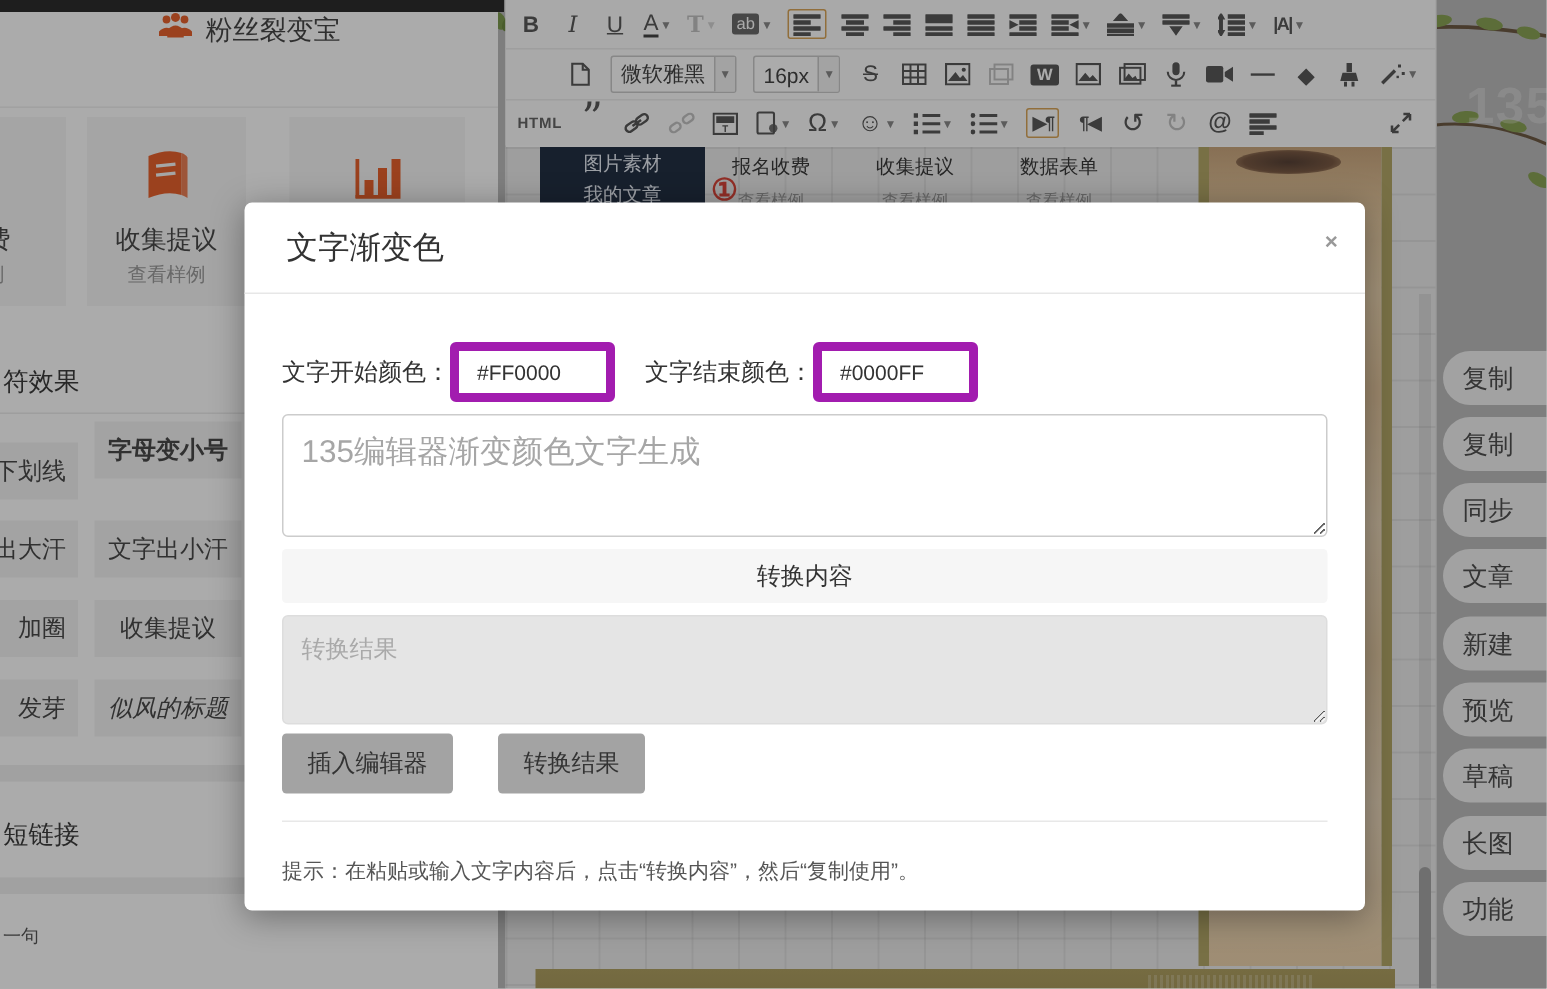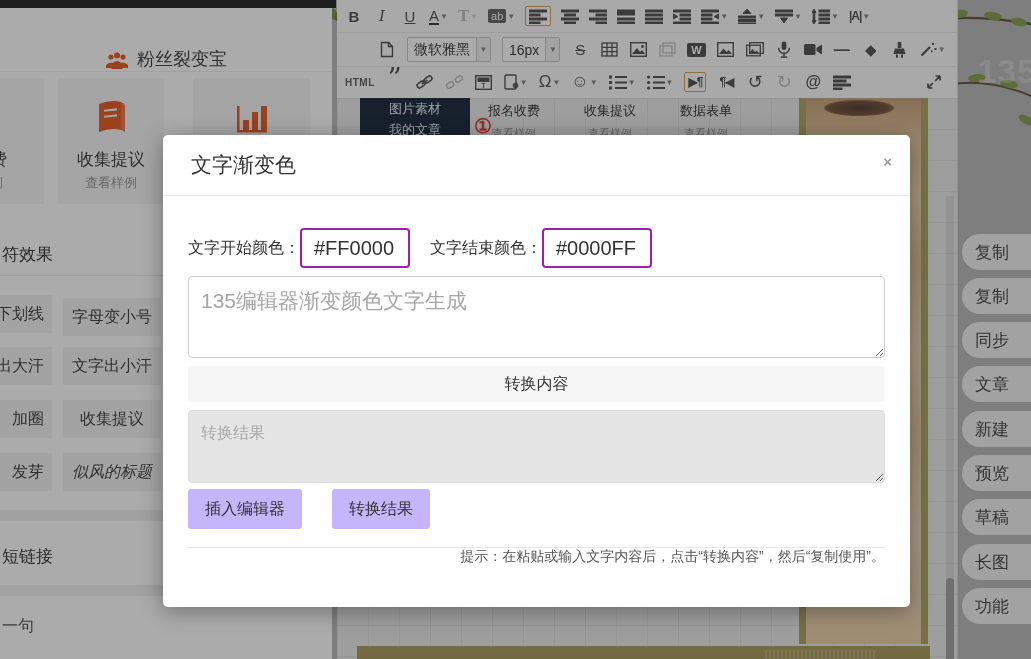--- a/index.html
+++ b/index.html
@@ -11,35 +11,35 @@
   .watermark { position:absolute; right:-6px; top:52px; font-size:34px; font-weight:bold;
                color:rgba(255,255,255,.28); z-index:1; letter-spacing:1px; }
   .leaf-small { position:absolute; left:328px; top:6px; z-index:3; }
 
   
   .topstrip { position:absolute; left:0; top:0; width:336px; height:8px; background:#2e2e2e; z-index:4; }
 
   
   .sidebar { position:absolute; left:0; top:8px; width:332px; height:651px; background:#fff; z-index:5; overflow:hidden; }
   .sb-header { position:absolute; left:0; top:0; width:100%; height:64px; border-bottom:1px solid #f0f0f0;
-               display:flex; align-items:flex-end; justify-content:center; gap:8px; }
+               display:flex; align-items:flex-start; justify-content:center; gap:8px; }
   .sb-title { font-size:18px; color:#474747; }
   .cards { position:absolute; left:0; top:70px; width:100%; height:128px; }
   .card { position:absolute; top:0; height:126px; background:#f6f6f6; overflow:hidden; }
   .card .cicon { position:absolute; top:20px; left:0; width:100%; display:flex; justify-content:center; }
   .card .clabel { position:absolute; top:70px; width:100%; text-align:center; font-size:17px; color:#4a4a4a; }
   .card .csub   { position:absolute; top:96px; width:100%; text-align:center; font-size:13px; color:#9b9b9b; }
   .sb-section { position:absolute; left:0; width:100%; font-size:17px; color:#3d3d3d; padding-left:2px; }
   .sb-divider { position:absolute; left:0; width:312px; border-top:1px solid #ececec; }
   .fx-btn { position:absolute; height:38px; background:#f4f4f4; font-size:16px; color:#4a4a4a;
             display:flex; align-items:center; }
   .fx-left { left:-56px; width:108px; justify-content:flex-end; padding-right:8px; }
   .fx-right { left:63px; width:98px; justify-content:center; }
   .sb-band { position:absolute; left:0; width:100%; height:11px; background:#f0f0f0; }
-  .sb-item { position:absolute; left:0; font-size:16px; color:#555; padding-left:2px; }
+  .sb-item { position:absolute; left:0; font-size:12px; color:#555; padding-left:2px; }
 
   
   .editor { position:absolute; left:337px; top:0; width:621px; height:659px; background:#fff; z-index:5;
             border-right:1px solid #d8d8d8; }
   .toolbar { position:absolute; left:0; top:0; width:100%; background:#fdfdfd; }
   .tb-row { display:flex; align-items:center; padding:0 8px; border-bottom:1px solid #ececec; }
   .tb-row1 { height:33px; gap:10px; }
   .tb-row2 { height:34px; gap:11px;padding-left:41px; }
   .tb-row3 { height:30px; gap:11px; border-bottom:none; }
   .ticon { display:inline-flex; align-items:center; justify-content:center; min-width:18px; height:20px;
@@ -104,37 +104,37 @@
   
   .backdrop { position:absolute; inset:0; background:rgba(0,0,0,.33); z-index:40; }
   .modal { position:absolute; left:163px; top:135px; width:747px; height:472px; background:#fff;
            border-radius:5px; z-index:50; box-shadow:0 4px 22px rgba(0,0,0,.35); }
   .m-header { position:relative; height:61px; border-bottom:1px solid #e7e7e7; }
   .m-title { position:absolute; left:28px; top:16px; font-size:21px; color:#333; }
   .m-close { position:absolute; right:18px; top:18px; font-size:15px; font-weight:bold; color:#999; cursor:pointer; }
   .m-body { position:absolute; left:25px; right:25px; top:61px; }
   .color-row { display:flex; align-items:center; margin-top:32px; height:40px; }
   .c-label { font-size:16px; color:#333; }
-  .c-input { width:110px; height:40px; border:2px solid #a21caf; border-radius:4px; font-size:20px;
+  .c-input { width:110px; height:40px; border:6px solid #a21caf; border-radius:4px; font-size:14px;
              color:#333; padding:0 12px; outline:none; }
   .c-input2 { margin-left:0; }
   .gap20 { width:20px; }
   .m-textarea { width:100%; height:82px; border:1px solid #ccc; border-radius:4px; margin-top:8px;
                 font-size:21px; color:#444; padding:10px 12px; resize:both; outline:none; display:block; }
   .m-textarea::placeholder { color:#a6a6a6; }
   .convert-btn { width:100%; height:36px; margin-top:8px; background:#f6f6f6; border:none; border-radius:3px;
                  font-size:16px; color:#333; cursor:pointer; }
   .result-area { width:100%; height:73px; border:1px solid #ddd; border-radius:4px; margin-top:8px;
                  background:#e5e5e5; font-size:16px; color:#444; padding:12px; resize:both; outline:none; display:block; }
   .result-area::placeholder { color:#a9a9a9; }
   .btn-row { display:flex; gap:30px; margin-top:6px; }
-  .flat-btn { height:40px; background:#c4b5fd; border:none; border-radius:3px; font-size:16px;
+  .flat-btn { height:40px; background:#a3a3a3; border:none; border-radius:3px; font-size:16px;
               color:#333; padding:0 17px; cursor:pointer; }
   .m-divider { border-top:1px solid #e8e8e8; margin-top:18px; }
-  .m-hint { font-size:14px; color:#555;text-align:right; }
+  .m-hint { margin-top:24px; font-size:14px; color:#555; }
 </style>
 </head>
 <body>
 
 <div id="app">
 
   <svg class="branches" width="130" height="150" viewBox="0 0 130 150">
     <path d="M0 28 Q50 10 130 24" stroke="#6e5a44" stroke-width="2.5" fill="none"></path>
     <path d="M10 95 Q70 70 130 96" stroke="#6e5a44" stroke-width="2" fill="none"></path>
     <g fill="#8aa356">
@@ -198,21 +198,21 @@
           </div>
     <div class="clabel"></div>
     <div class="csub"></div>
         </div>
       </div>
 
     <div class="sb-section" style="top:235px">符效果</div>
     <div class="sb-divider" style="top:267px"></div>
     <div id="fx-rows">
         <div class="fx-btn fx-left" style="top: 287px;">下划线</div>
-        <div class="fx-btn fx-right" style="top: 290px;">字母变小号</div>
+        <div class="fx-btn fx-right" style="top: 273px; font-weight: bold;">字母变小号</div>
         <div class="fx-btn fx-left" style="top: 339px;">出大汗</div>
         <div class="fx-btn fx-right" style="top: 339px;">文字出小汗</div>
         <div class="fx-btn fx-left" style="top: 392px;">加圈</div>
         <div class="fx-btn fx-right" style="top: 392px;">收集提议</div>
         <div class="fx-btn fx-left" style="top: 445px;">发芽</div>
         <div class="fx-btn fx-right" style="top: 445px; font-style: italic;">似风的标题</div>
       </div>
 
     <div class="sb-band" style="top:502px"></div>
     <div class="sb-section" style="top:537px">短链接</div>

